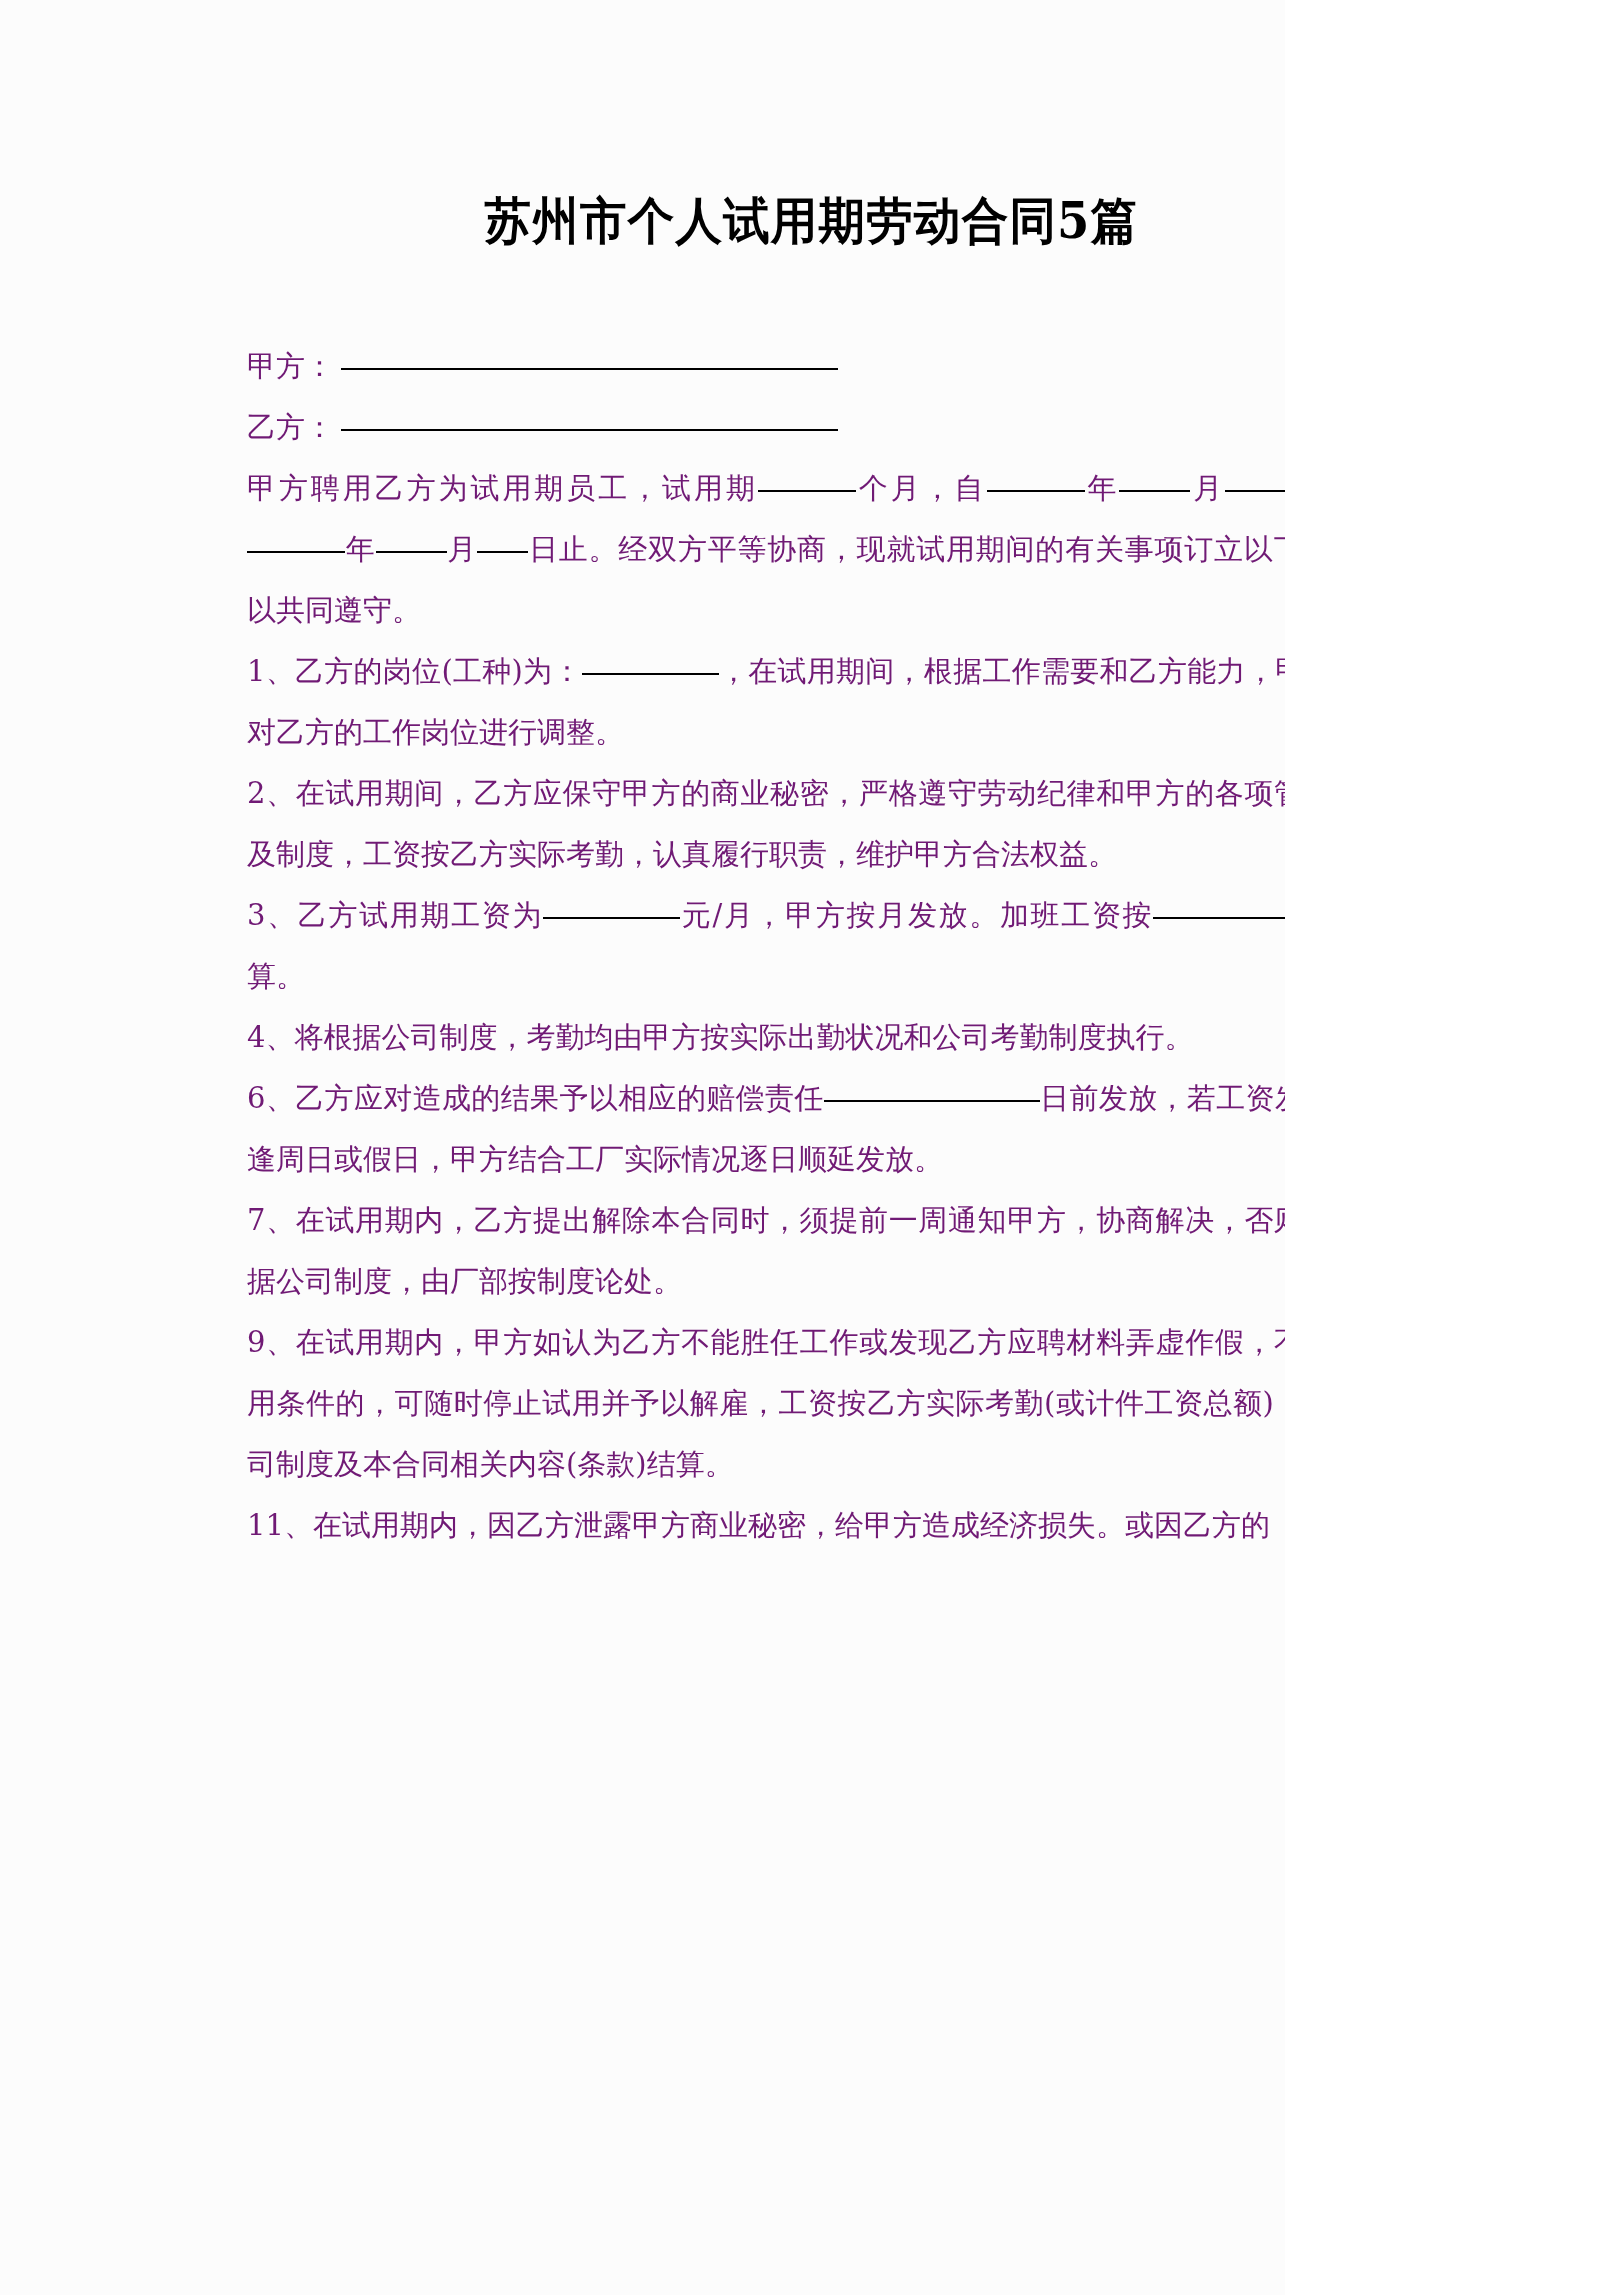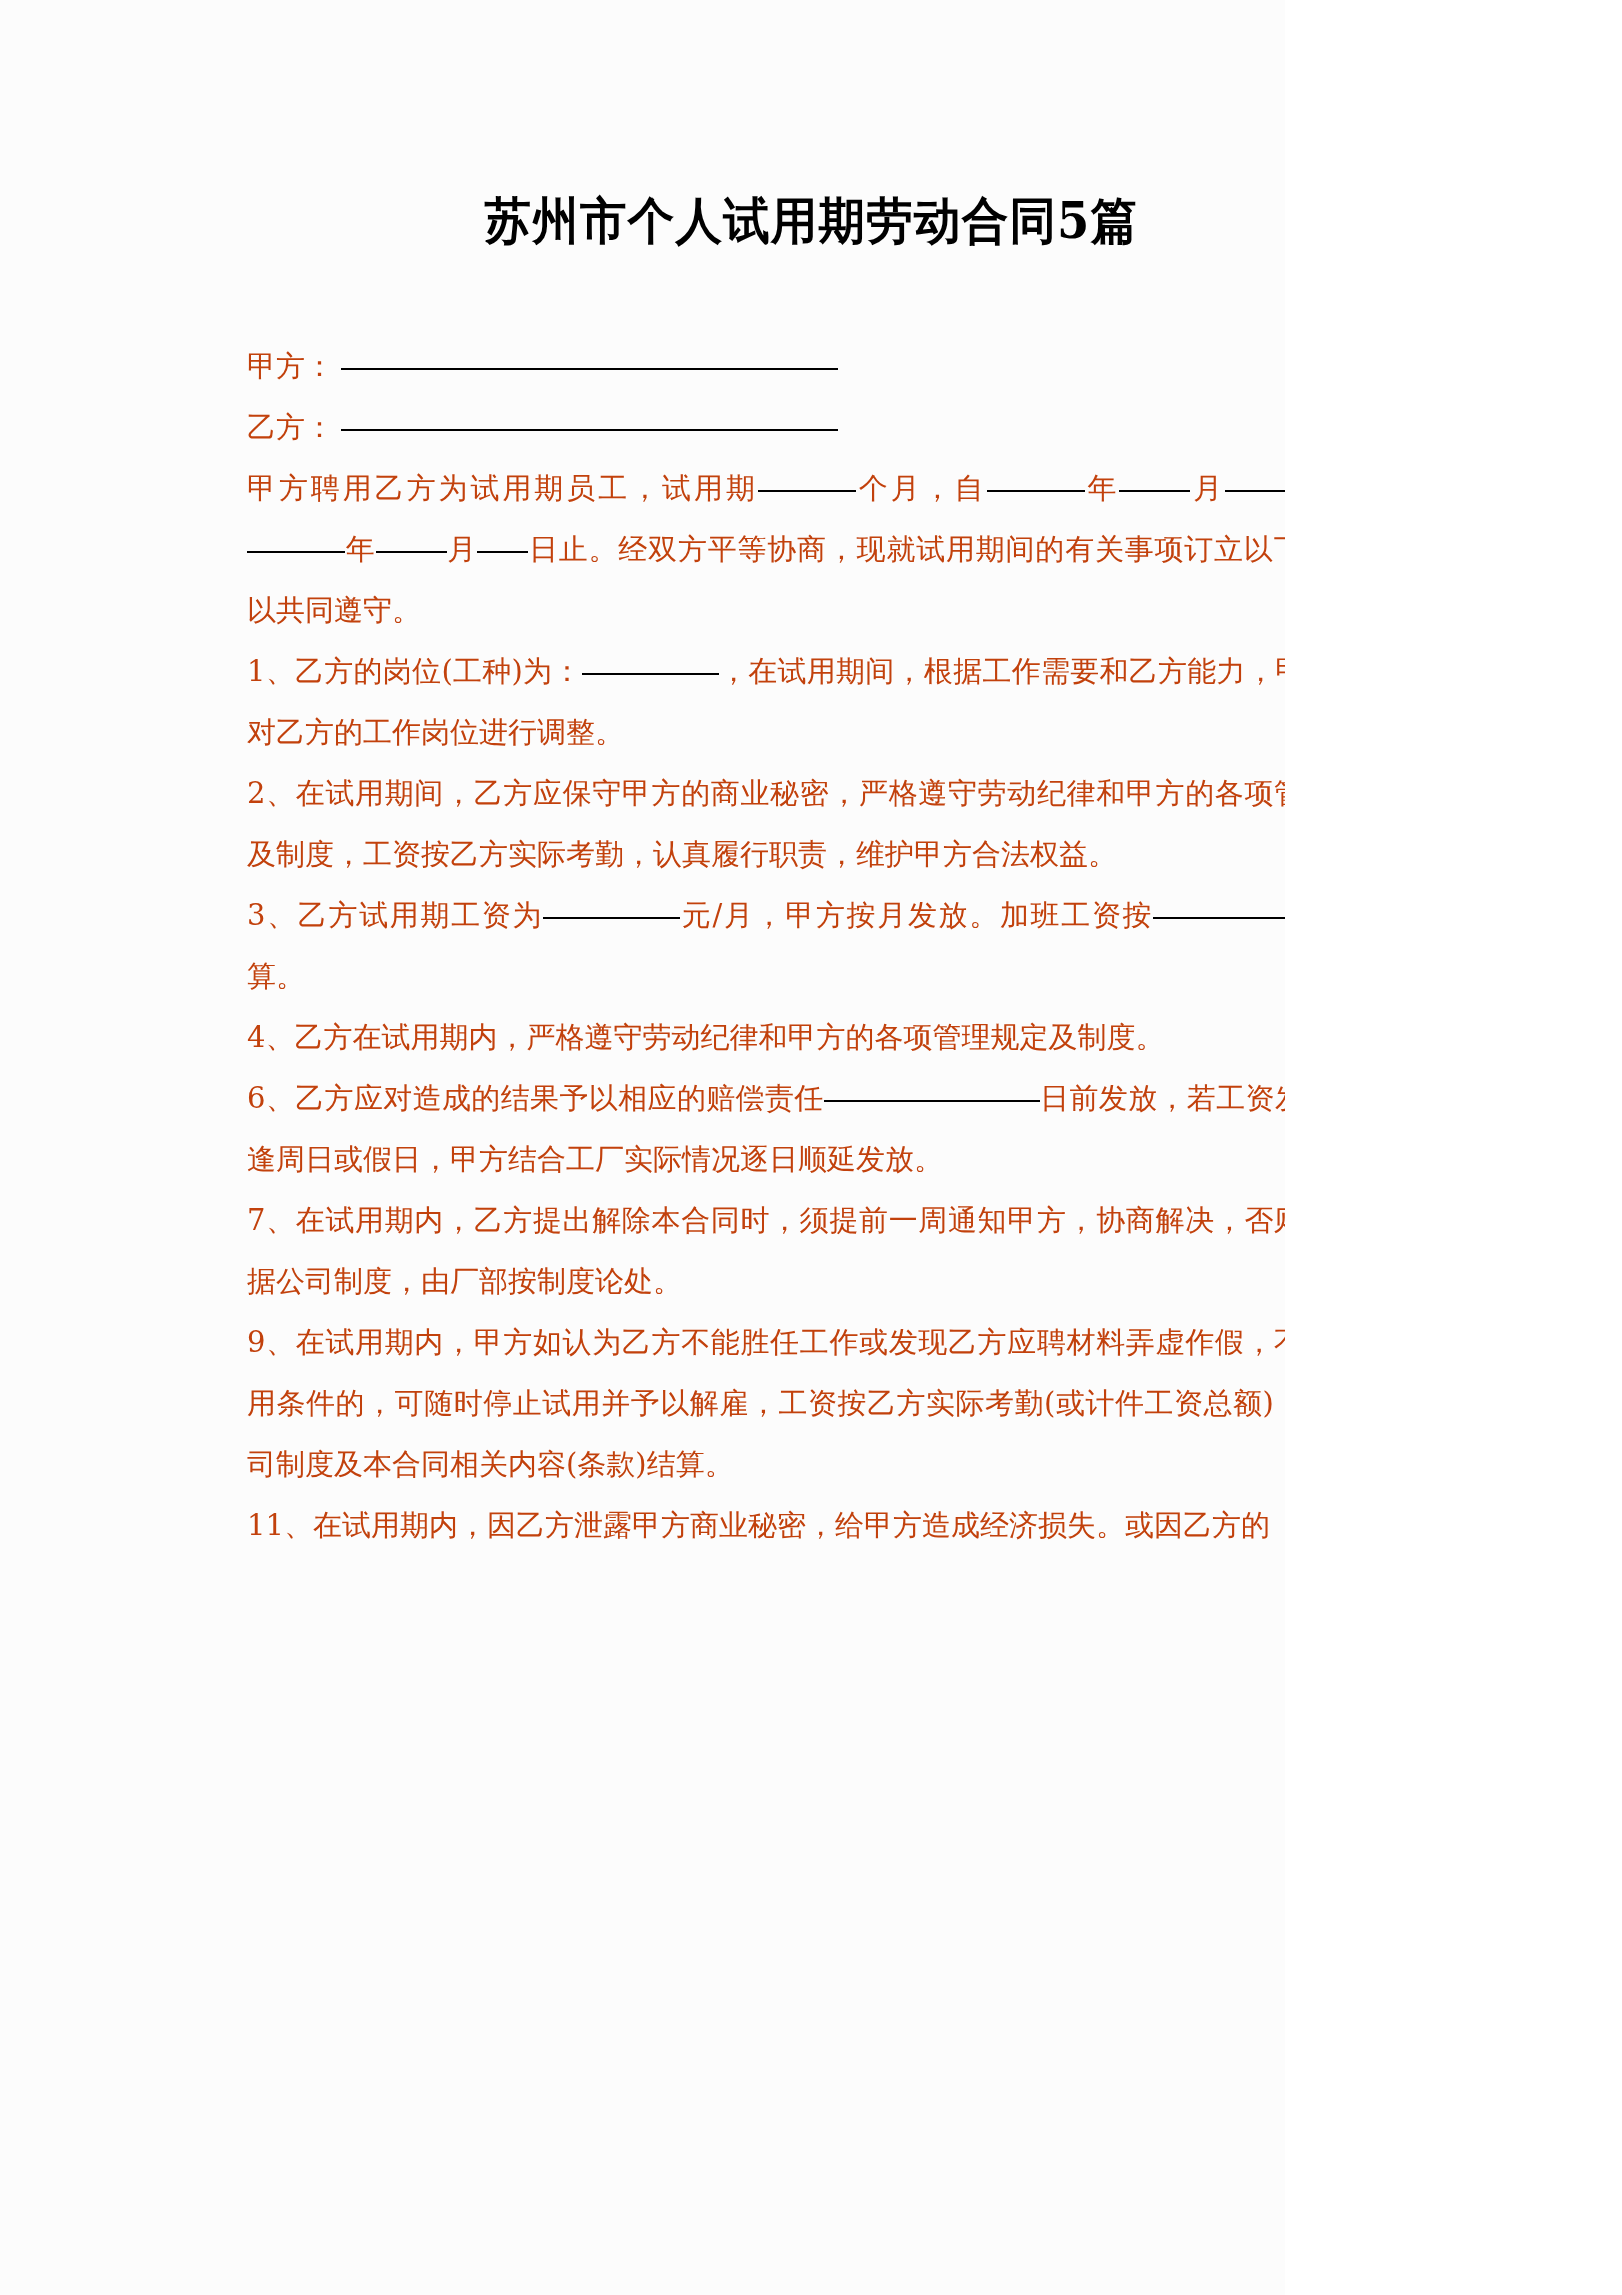--- a/index.html
+++ b/index.html
@@ -46,21 +46,21 @@
     position: absolute;
     left: 247px;
     top: 336px;
     width: 1145px;
   }
 
   .para {
     font-family: "DejaVu Serif", "Liberation Serif", serif;
     font-size: 29px;
     line-height: 61px;
-    color: #c2410c;
+    color: #701a75;
     text-align: justify;
     text-justify: inter-character;
     margin: 0;
     word-break: break-all;
     letter-spacing: 0px;
   }
 
   .party-line {
     position: relative;
     white-space: nowrap;
@@ -110,21 +110,21 @@
     </p>
 
     <p class="para"><span>甲方聘用乙方为试用期员工，试用期</span><span class="blank b-md"></span><span>个月，自</span><span class="blank b-md"></span><span>年</span><span class="blank b-sm"></span><span>月</span><span class="blank b-sm"></span><span>日起至</span><span class="blank b-md"></span><span>年</span><span class="blank b-sm"></span><span>月</span><span class="blank b-xs"></span><span>日止。经双方平等协商，现就试用期间的有关事项订立以下条款，以共同遵守。</span></p>
 
     <p class="para"><span>1、</span><span>乙方的岗位(工种)为：</span><span class="blank b-lg"></span><span>，在试用期间，根据工作需要和乙方能力，甲方有权对乙方的工作岗位进行调整。</span></p>
 
     <p class="para"><span>2、</span><span>在试用期间，乙方应保守甲方的商业秘密，严格遵守劳动纪律和甲方的各项管理规定及制度，工资按乙方实际考勤，认真履行职责，维护甲方合法权益。</span></p>
 
     <p class="para"><span>3、</span><span>乙方试用期工资为</span><span class="blank b-lg"></span><span>元/月，甲方按月发放。加班工资按</span><span class="blank b-lg"></span><span>/小时计算。</span></p>
 
-    <p class="para"><span>4、</span><span>乙方在试用期内，严格遵守劳动纪律和甲方的各项管理规定及制度。</span></p>
+    <p class="para"><span>4、</span><span>将根据公司制度，考勤均由甲方按实际出勤状况和公司考勤制度执行。</span></p>
 
 
     <p class="para"><span>6、</span><span>乙方应对造成的结果予以相应的赔偿责任</span><span class="blank b-xl"></span><span>日前发放，若工资发放日恰逢周日或假日，甲方结合工厂实际情况逐日顺延发放。</span></p>
 
     <p class="para"><span>7、</span><span>在试用期内，乙方提出解除本合同时，须提前一周通知甲方，协商解决，否则，将根据公司制度，由厂部按制度论处。</span></p>
 
 
     <p class="para"><span>9、</span><span>在试用期内，甲方如认为乙方不能胜任工作或发现乙方应聘材料弄虚作假，不符合录用条件的，可随时停止试用并予以解雇，工资按乙方实际考勤(或计件工资总额)，依据公司制度及本合同相关内容(条款)结算。</span></p>
 
 

